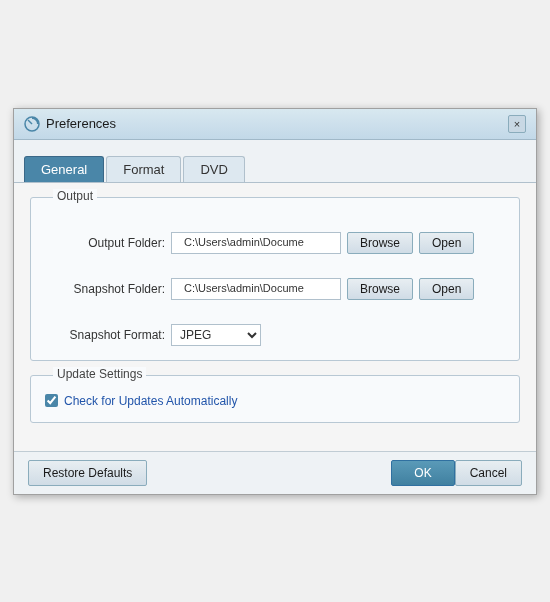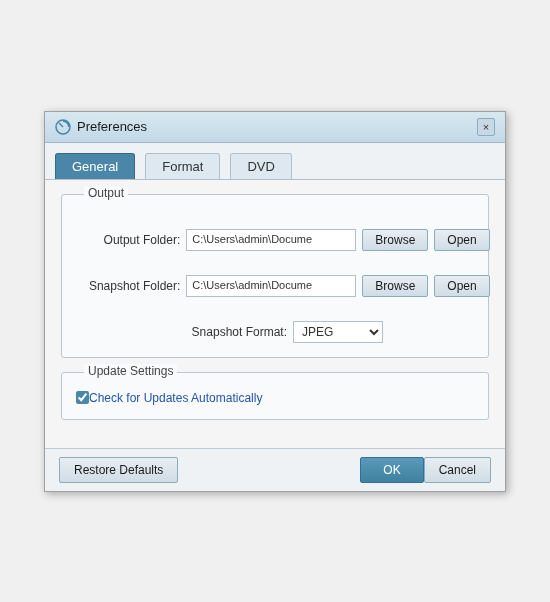--- a/index.html
+++ b/index.html
@@ -8,21 +8,21 @@
       font-size: 13px;
       background: #f0f0f0;
       display: flex;
       justify-content: center;
       align-items: center;
       width: 550px;
       height: 602px;
     }
 
     .dialog {
-      width: 462px;
+      width: 524px;
       background: #f5f5f5;
       border: 1px solid #a0a0a0;
       box-shadow: 2px 2px 8px rgba(0,0,0,0.3);
       display: flex;
       flex-direction: column;
     }
 
     .title-bar {
       background: linear-gradient(to bottom, #d8e8f0, #c2d8e8);
       padding: 6px 10px;
@@ -58,24 +58,24 @@
       cursor: pointer;
       display: flex;
       align-items: center;
       justify-content: center;
       font-size: 11px;
       color: #333;
     }
 
     .tabs {
       display: flex;
-      padding: 10px 10px 0;
+      padding: 16px 10px 0;
       background: #eef2f5;
       border-bottom: 1px solid #b0c0cc;
-      gap: 8px;
+      gap: 0;
     }
 
     .tab {
       padding: 5px 16px;
       border: 1px solid #b0c0cc;
       border-bottom: none;
       cursor: pointer;
       font-size: 13px;
       background: #dde8f0;
       color: #333;
@@ -113,34 +113,33 @@
       font-size: 12px;
       color: #444;
       font-weight: normal;
     }
 
     .form-row {
       display: flex;
       align-items: center;
       margin-top: 24px;
       gap: 6px;
-      justify-content: center;
     }
 
     .form-label {
       text-align: right;
       width: 120px;
       font-size: 12px;
       color: #333;
       flex-shrink: 0;
     }
 
     .path-input {
       width: 170px;
-      padding: 3px 5px;
+      padding: 3px 12px;
       border: 1px solid #b0c0cc;
       background: white;
       font-size: 11px;
       color: #333;
       overflow: hidden;
       white-space: nowrap;
       text-overflow: ellipsis;
       height: 22px;
       flex-shrink: 0;
     }
@@ -163,20 +162,21 @@
       font-size: 12px;
       color: #333;
       height: 22px;
       width: 90px;
       cursor: pointer;
     }
 
     .checkbox-row {
       display: flex;
       align-items: center;
+      gap: 6px;
       margin-top: 8px;
     }
 
     .checkbox-row input[type="checkbox"] {
       width: 13px;
       height: 13px;
       accent-color: #4a86a8;
     }
 
     .checkbox-label {

